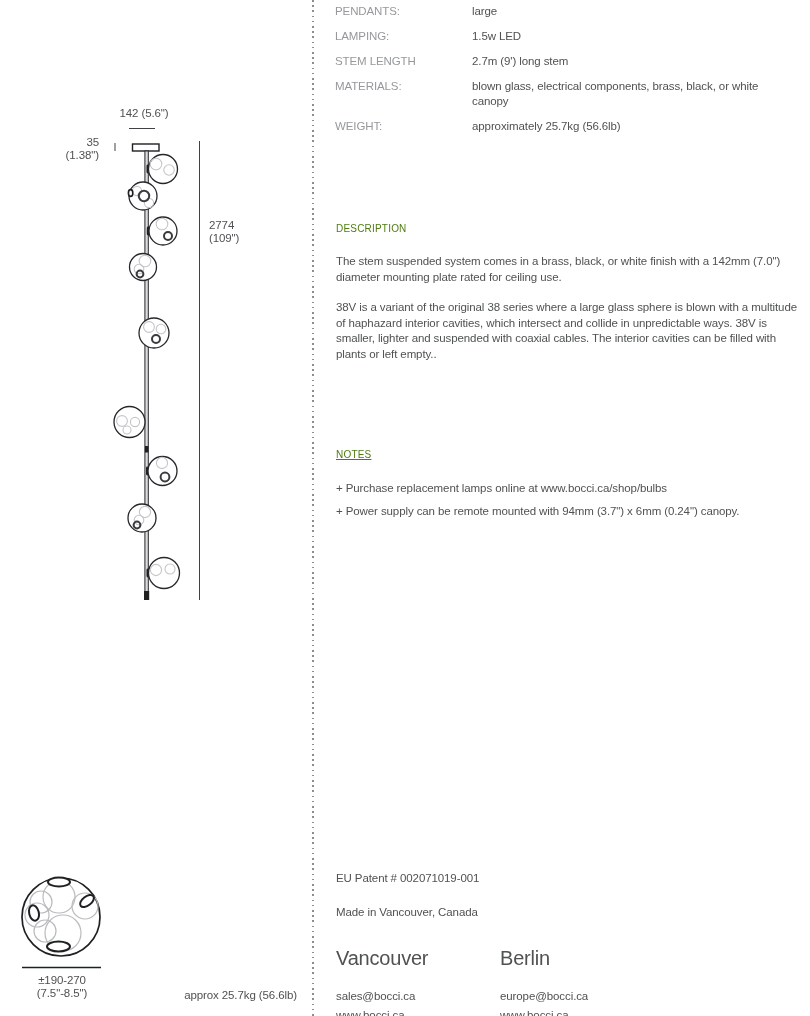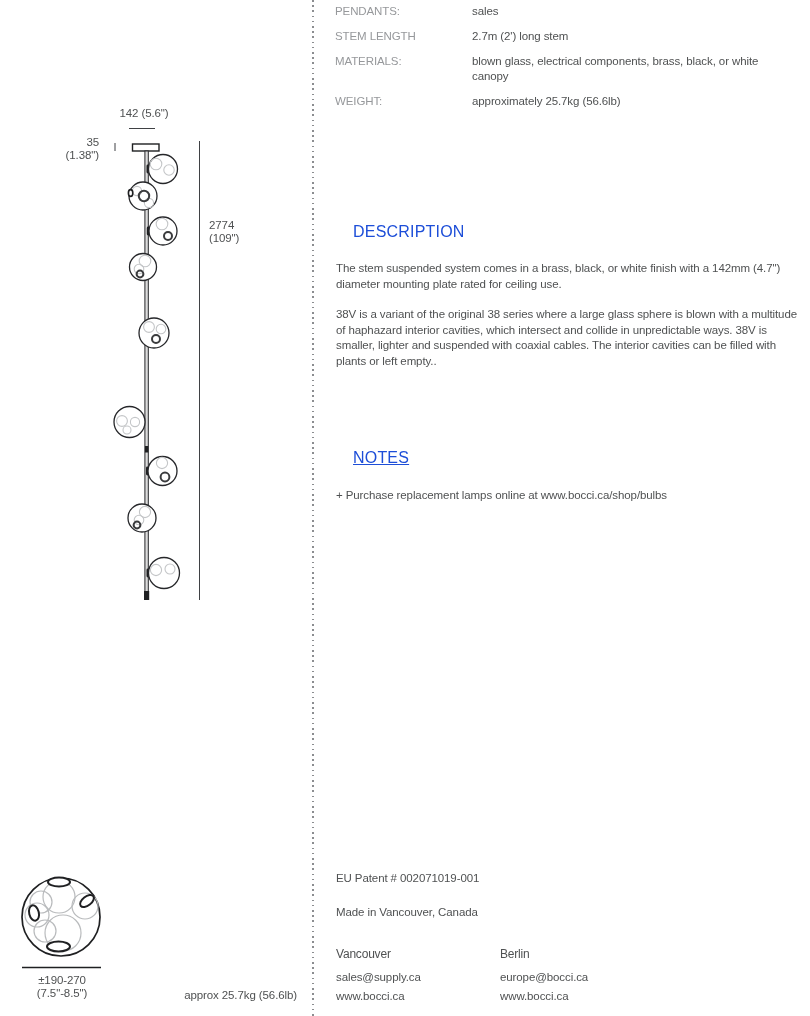--- a/index.html
+++ b/index.html
@@ -20,32 +20,32 @@
   .lbl-canopy  { left:44px;  top:136px; width:55px; text-align:right; }
   .lbl-height  { left:209px; top:219px; width:60px; text-align:left; }
   .lbl-diam    { left:16px;  top:974px; width:92px; text-align:center; }
   .lbl-weight  { left:145px; top:989px; width:152px; text-align:right; }
   
   .right-col { position:absolute; left:335px; top:0; width:462px; }
   .spec-table { position:absolute; left:0; top:4px; width:462px; }
   .spec-row { display:flex; margin-bottom:10px; line-height:15px; }
   .spec-label { width:123px; flex:0 0 123px; text-align:left; color:#96989b; }
   .spec-value { margin-left:14px; max-width:302px; color:#4f5152; }
-  .sec-heading { font-size:16px; font-weight:normal; color:#1d4ed8; letter-spacing:0.2px;margin-left:17px; }
+  .sec-heading { font-size:10px; font-weight:normal; color:#4d7c0f; letter-spacing:0.2px; }
   .description { position:absolute; left:1px; top:223px; width:462px; }
   .description .sec-heading { margin-bottom:20px; }
   .description p { margin-bottom:15px; line-height:15.5px; }
   .notes { position:absolute; left:1px; top:449px; width:462px; }
   .notes .sec-heading { margin-bottom:21px;text-decoration:underline; }
   .note { padding-left:12px; text-indent:-12px; line-height:15.5px; margin-bottom:7px; }
   .patent  { position:absolute; left:1px; top:871px; line-height:15px; }
   .made-in { position:absolute; left:1px; top:905px; line-height:15px; }
   .offices { position:absolute; left:1px; top:947px; display:flex; }
   .office  { width:164px; flex:0 0 164px; }
-  .office .city { font-size:12px; color:#4f5152; margin-bottom:7px; letter-spacing:-0.2px; }
+  .office .city { font-size:20px; color:#4f5152; margin-bottom:17px; letter-spacing:-0.2px; }
   .office .line { line-height:18.5px; }
   svg.diagram { position:absolute; left:0; top:0; }
 </style>
 </head>
 <body>
 
 <div class="page">
 
   <svg class="diagram" width="313" height="1016" viewBox="0 0 313 1016">
 
@@ -162,54 +162,59 @@
   </div>
   <div class="dim-label lbl-weight">approx 25.7kg (56.6lb)</div>
 
   <div class="divider"></div>
 
   <div class="right-col">
 
     <div class="spec-table">
       <div class="spec-row">
         <div class="spec-label">PENDANTS:</div>
-        <div class="spec-value">sales</div>
+        <div class="spec-value">large</div>
+      </div>
+      <div class="spec-row">
+        <div class="spec-label">LAMPING:</div>
+        <div class="spec-value">1.5w LED</div>
       </div>
       <div class="spec-row">
         <div class="spec-label">STEM LENGTH</div>
-        <div class="spec-value">2.7m (2') long stem</div>
+        <div class="spec-value">2.7m (9') long stem</div>
       </div>
       <div class="spec-row">
         <div class="spec-label">MATERIALS:</div>
         <div class="spec-value">blown glass, electrical components, brass, black, or white canopy</div>
       </div>
       <div class="spec-row">
         <div class="spec-label">WEIGHT:</div>
         <div class="spec-value">approximately 25.7kg (56.6lb)</div>
       </div>
     </div>
 
     <div class="description">
       <h3 class="sec-heading">DESCRIPTION</h3>
-      <p>The stem suspended system comes in a brass, black, or white finish with a 142mm (4.7") diameter mounting plate rated for ceiling use.</p>
+      <p>The stem suspended system comes in a brass, black, or white finish with a 142mm (7.0") diameter mounting plate rated for ceiling use.</p>
       <p>38V is a variant of the original 38 series where a large glass sphere is blown with a multitude of haphazard interior cavities, which intersect and collide in unpredictable ways. 38V is smaller, lighter and suspended with coaxial cables. The interior cavities can be filled with plants or left empty..</p>
     </div>
 
     <div class="notes">
       <h3 class="sec-heading">NOTES</h3>
       <p class="note">+ Purchase replacement lamps online at www.bocci.ca/shop/bulbs</p>
+      <p class="note">+ Power supply can be remote mounted with 94mm (3.7") x 6mm (0.24") canopy.</p>
     </div>
 
     <div class="patent">EU Patent # 002071019-001</div>
     <div class="made-in">Made in Vancouver, Canada</div>
 
     <div class="offices">
       <div class="office">
         <div class="city">Vancouver</div>
-        <div class="line">sales@supply.ca</div>
+        <div class="line">sales@bocci.ca</div>
         <div class="line">www.bocci.ca</div>
       </div>
       <div class="office">
         <div class="city">Berlin</div>
         <div class="line">europe@bocci.ca</div>
         <div class="line">www.bocci.ca</div>
       </div>
     </div>
 
   </div>

